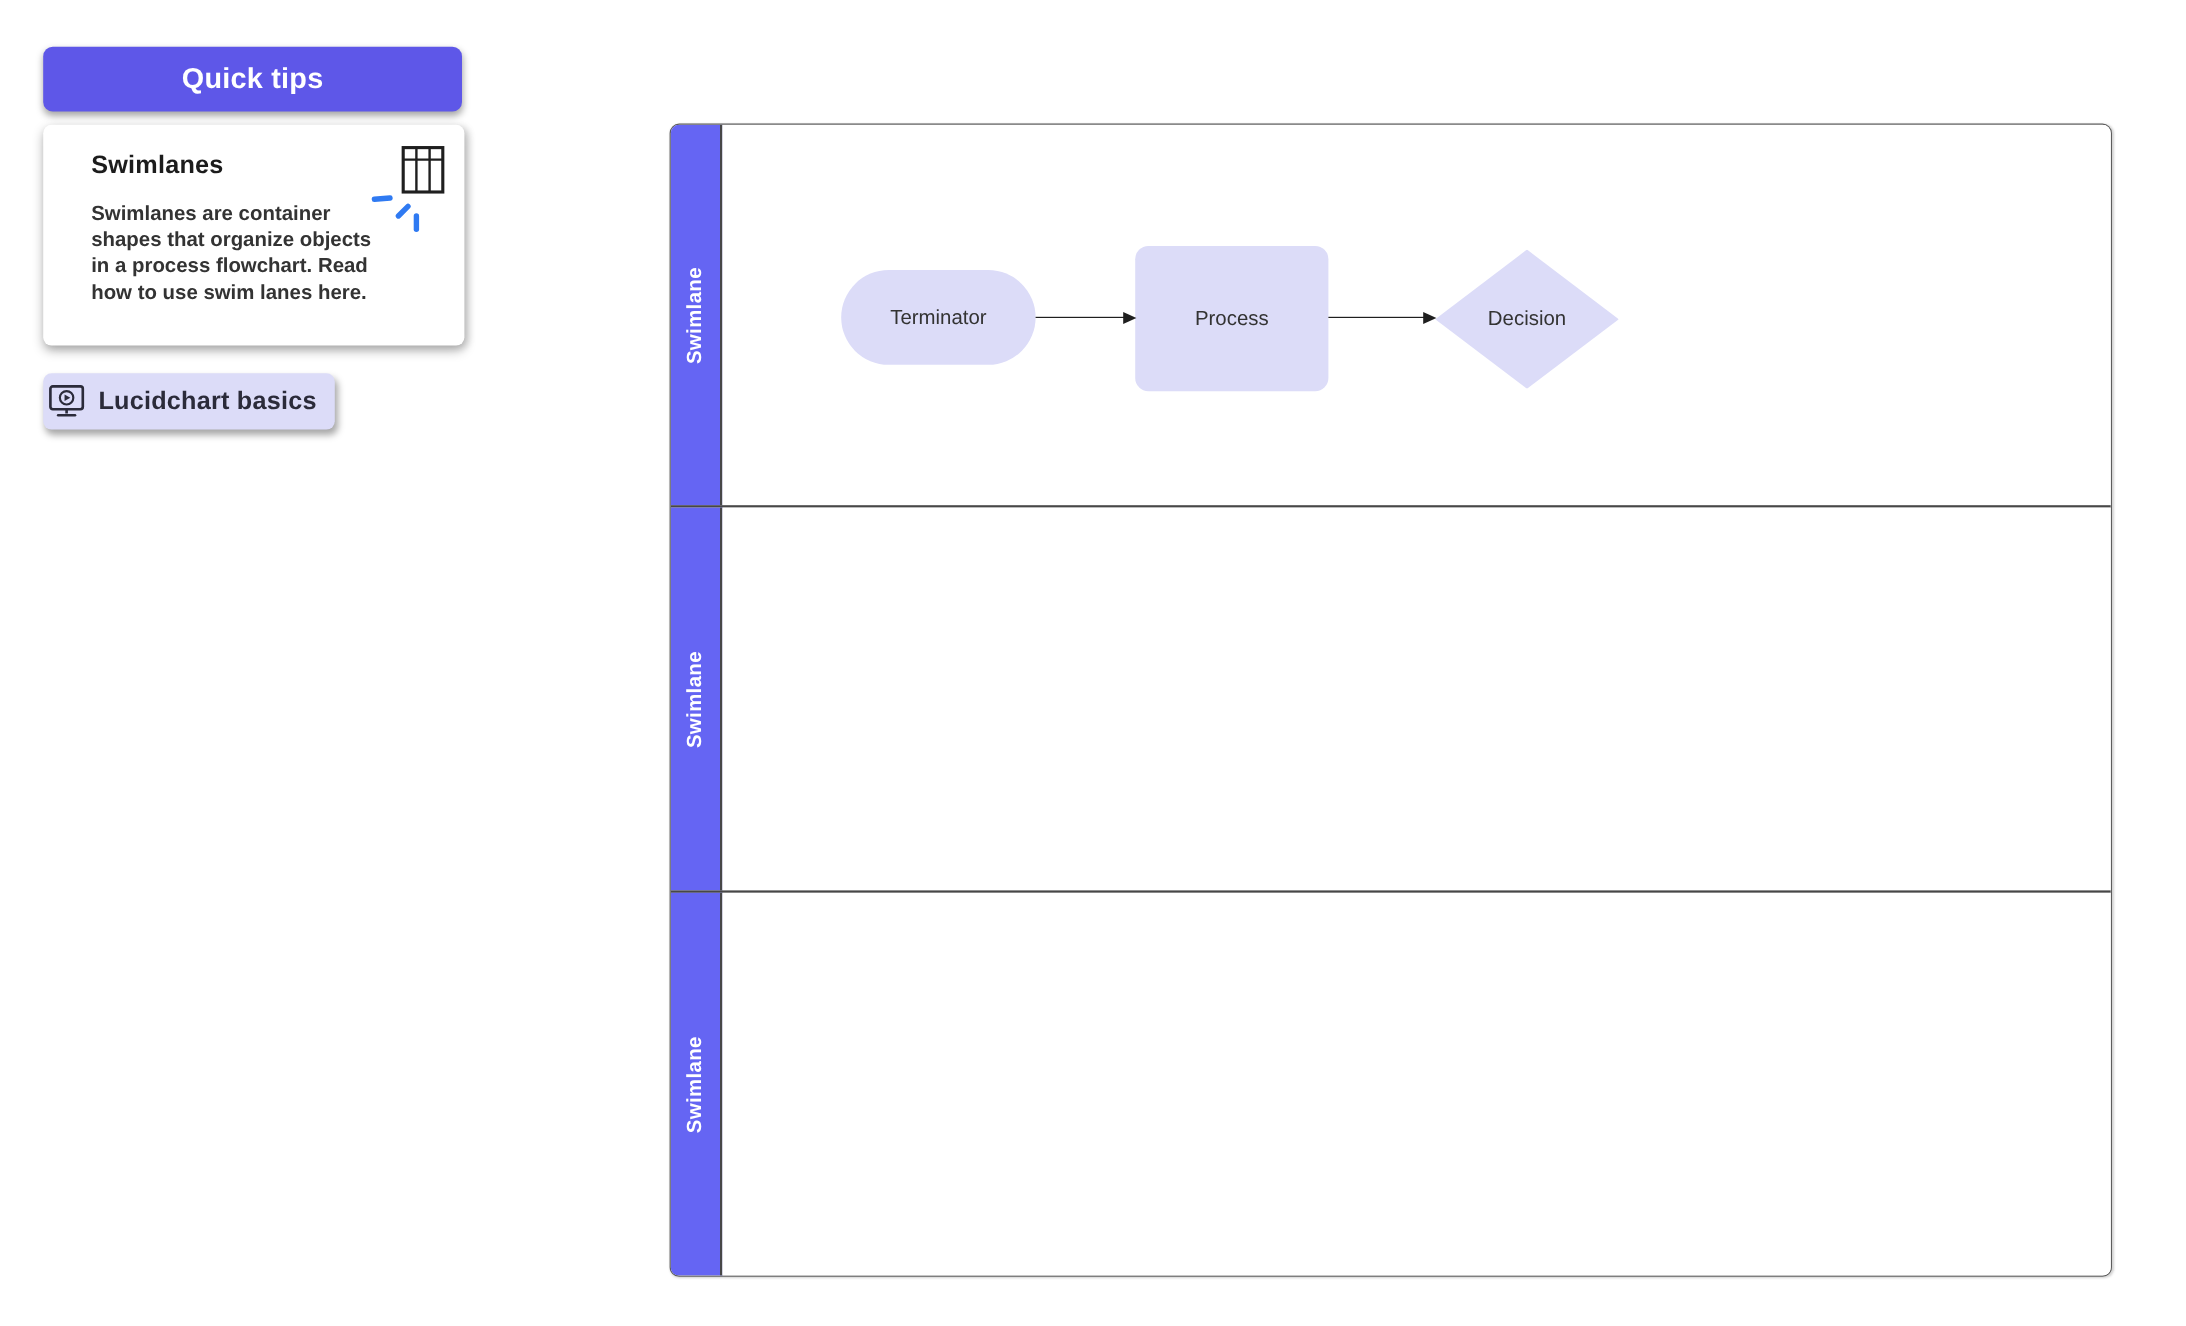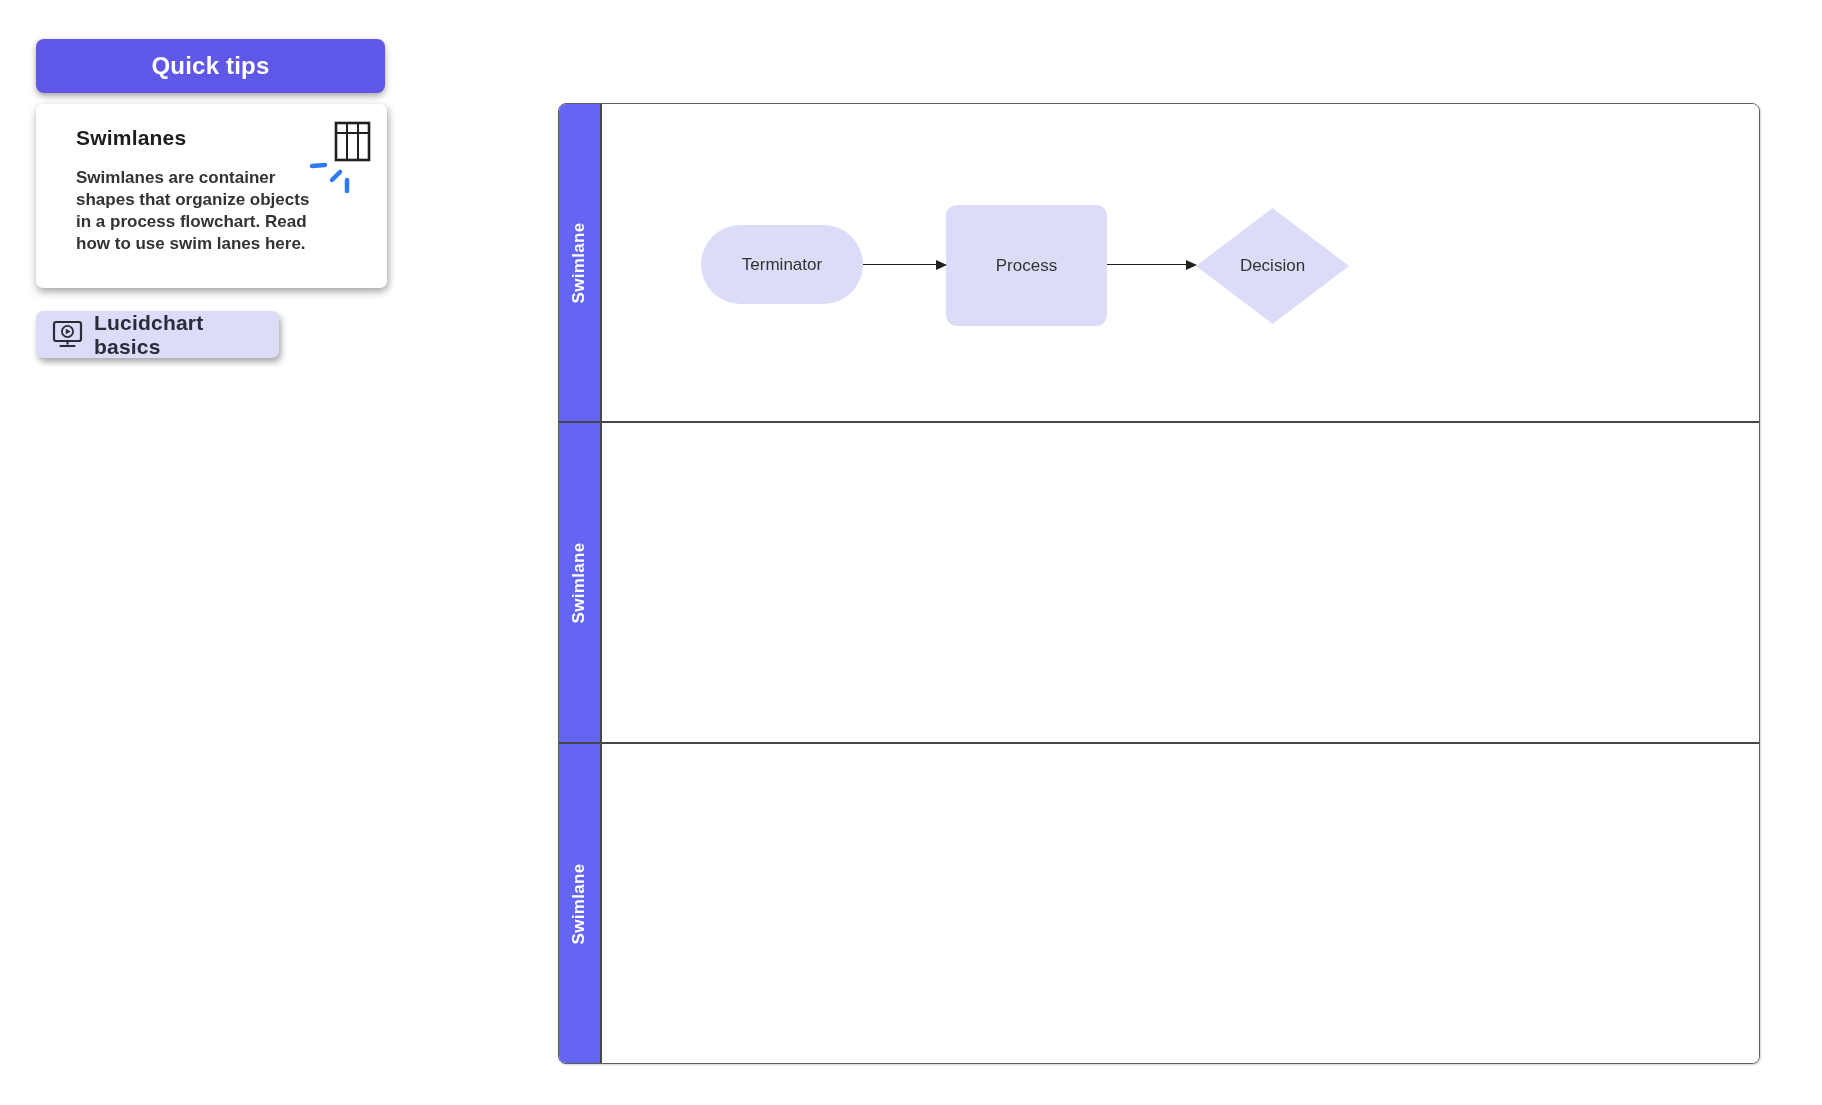--- a/index.html
+++ b/index.html
@@ -45,21 +45,21 @@
     position: absolute; top: 16px; right: 14px; width: 64px; height: 74px;
   }
 
   
   .basics-btn {
     position: absolute; left: 36px; top: 311px;
     width: 243px; height: 47px;
     background: var(--panel-fill, #DCDCF8);
     border-radius: 7px;
     display: flex; align-items: center; gap: 10px;
-    padding: 0 16px;
+    padding: 0 4px;
     box-shadow: 2px 4px 6px rgba(0,0,0,0.35);
     cursor: pointer;
   }
   .basics-btn span {
     font-size: 21px; font-weight: bold; color: #2b2b3a; letter-spacing: 0.2px;
   }
   .basics-btn svg { flex: 0 0 auto; }
 
   
   .diagram {

